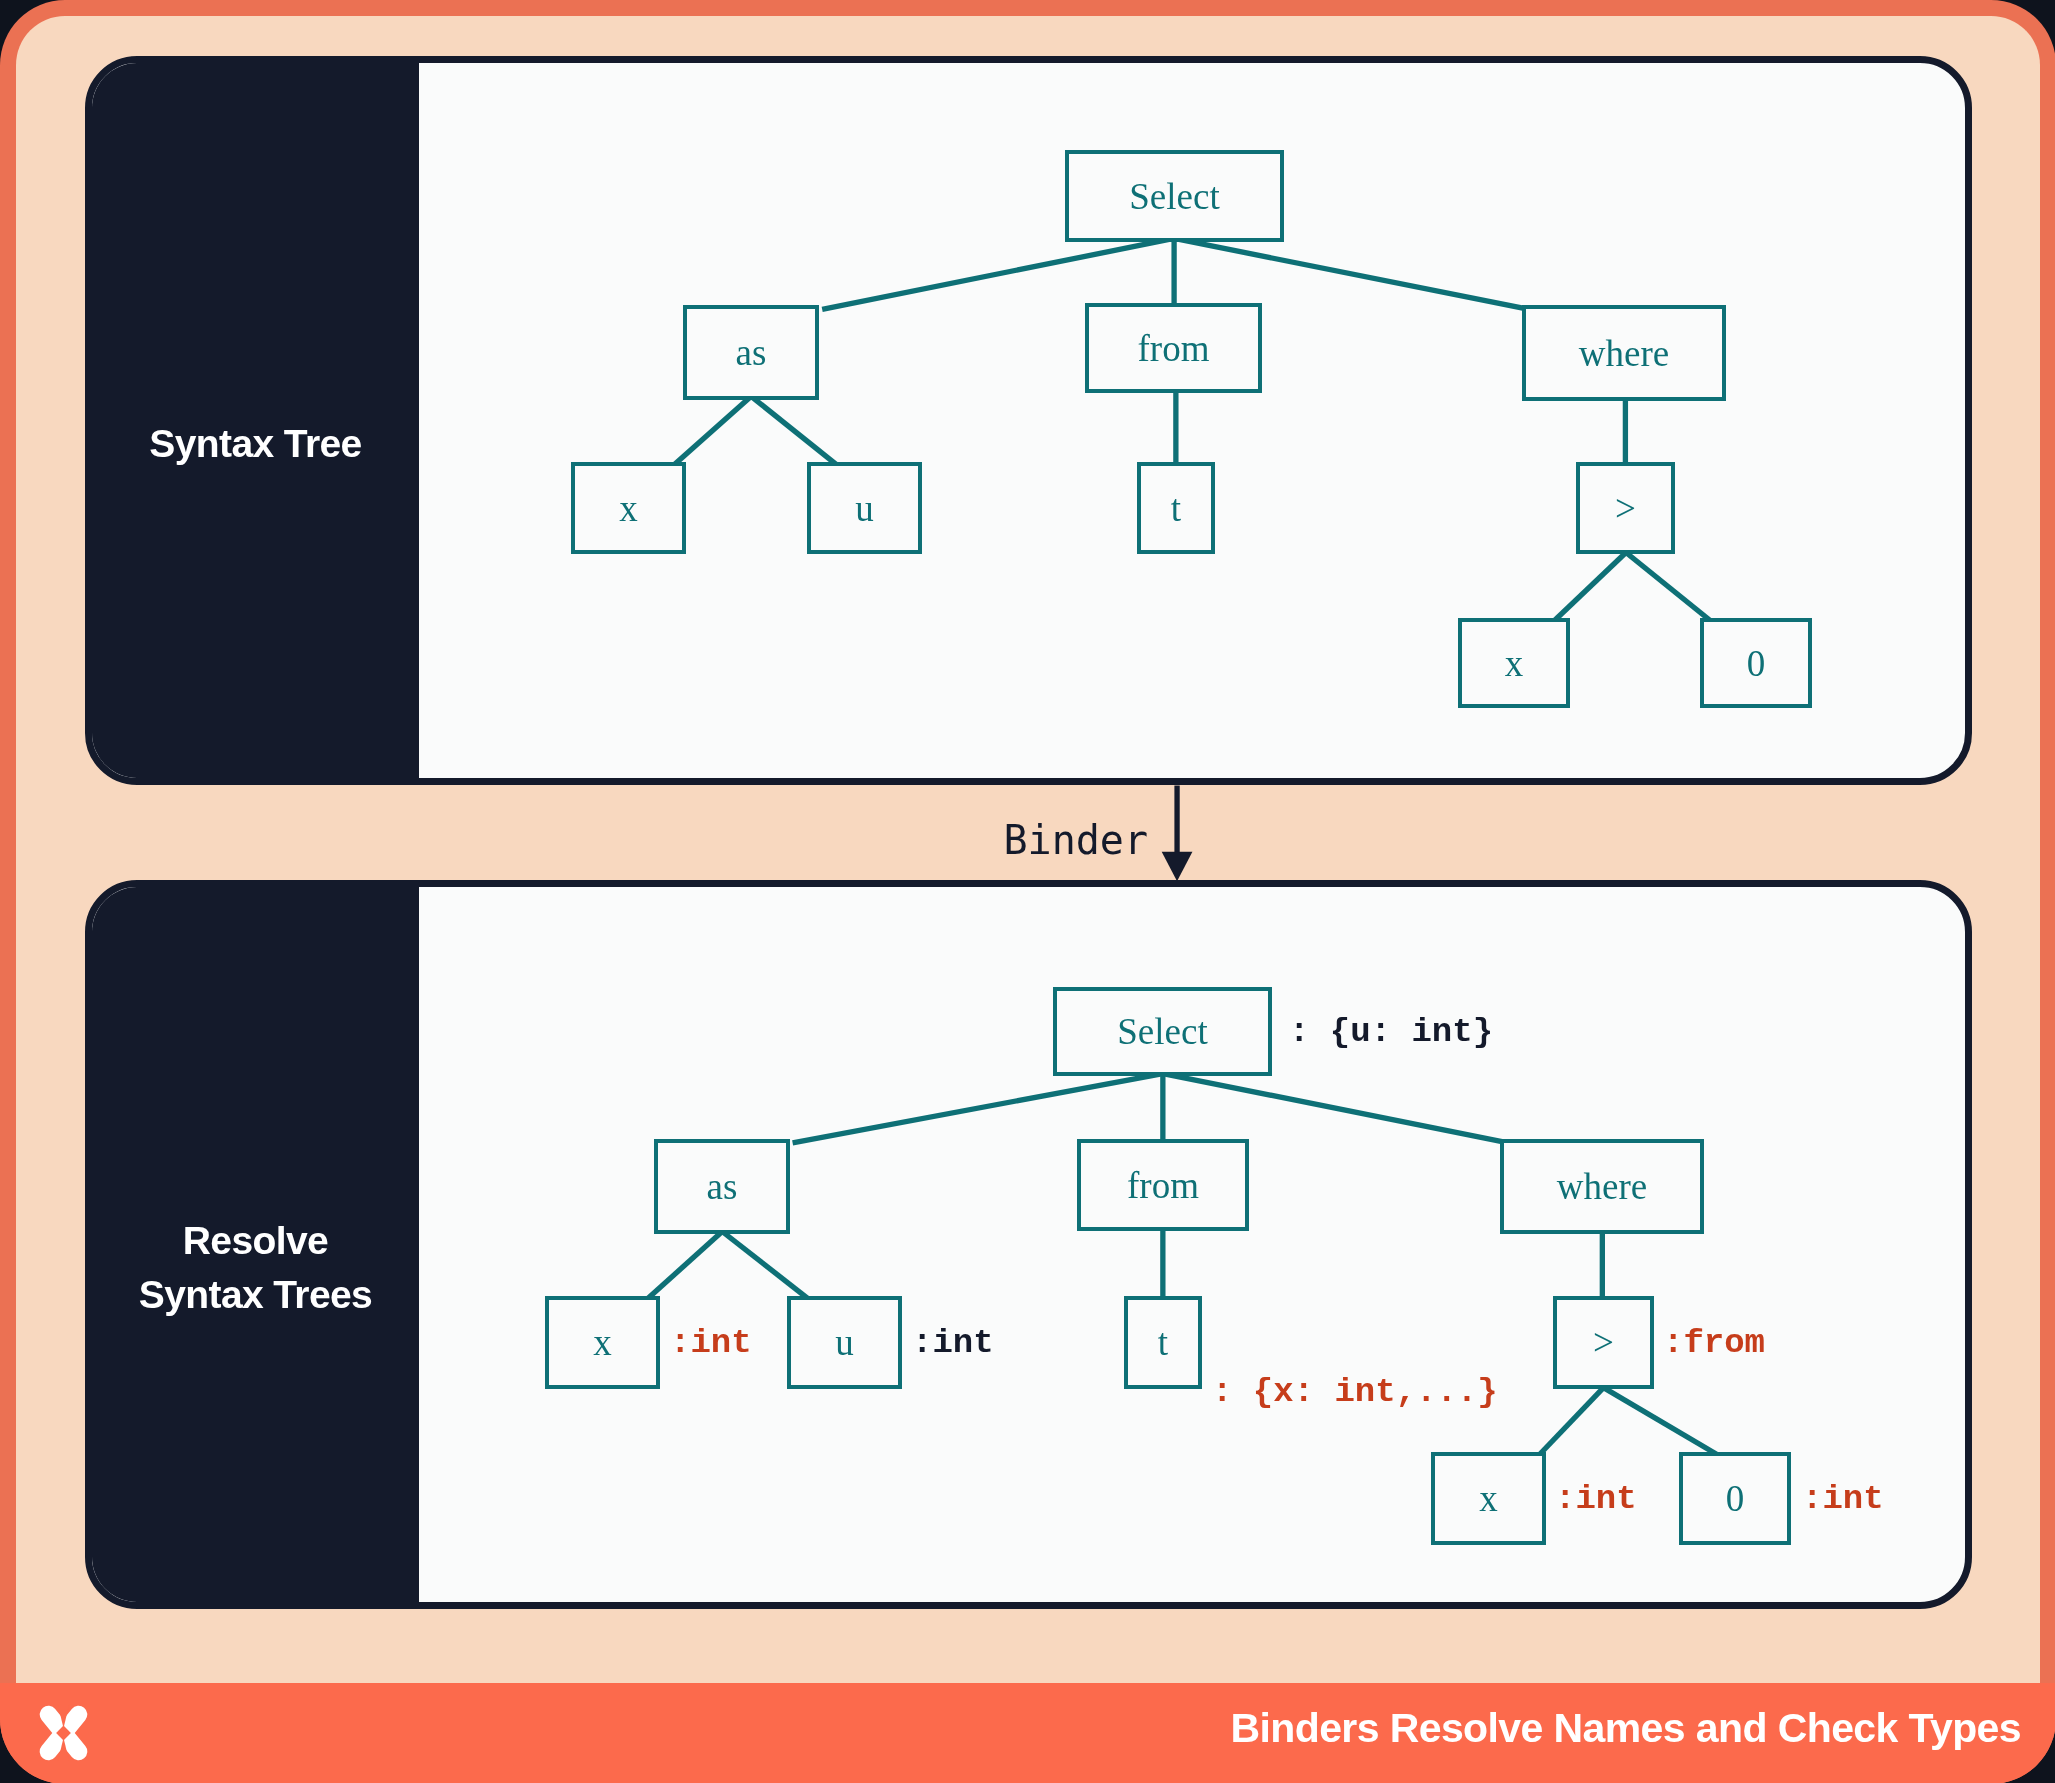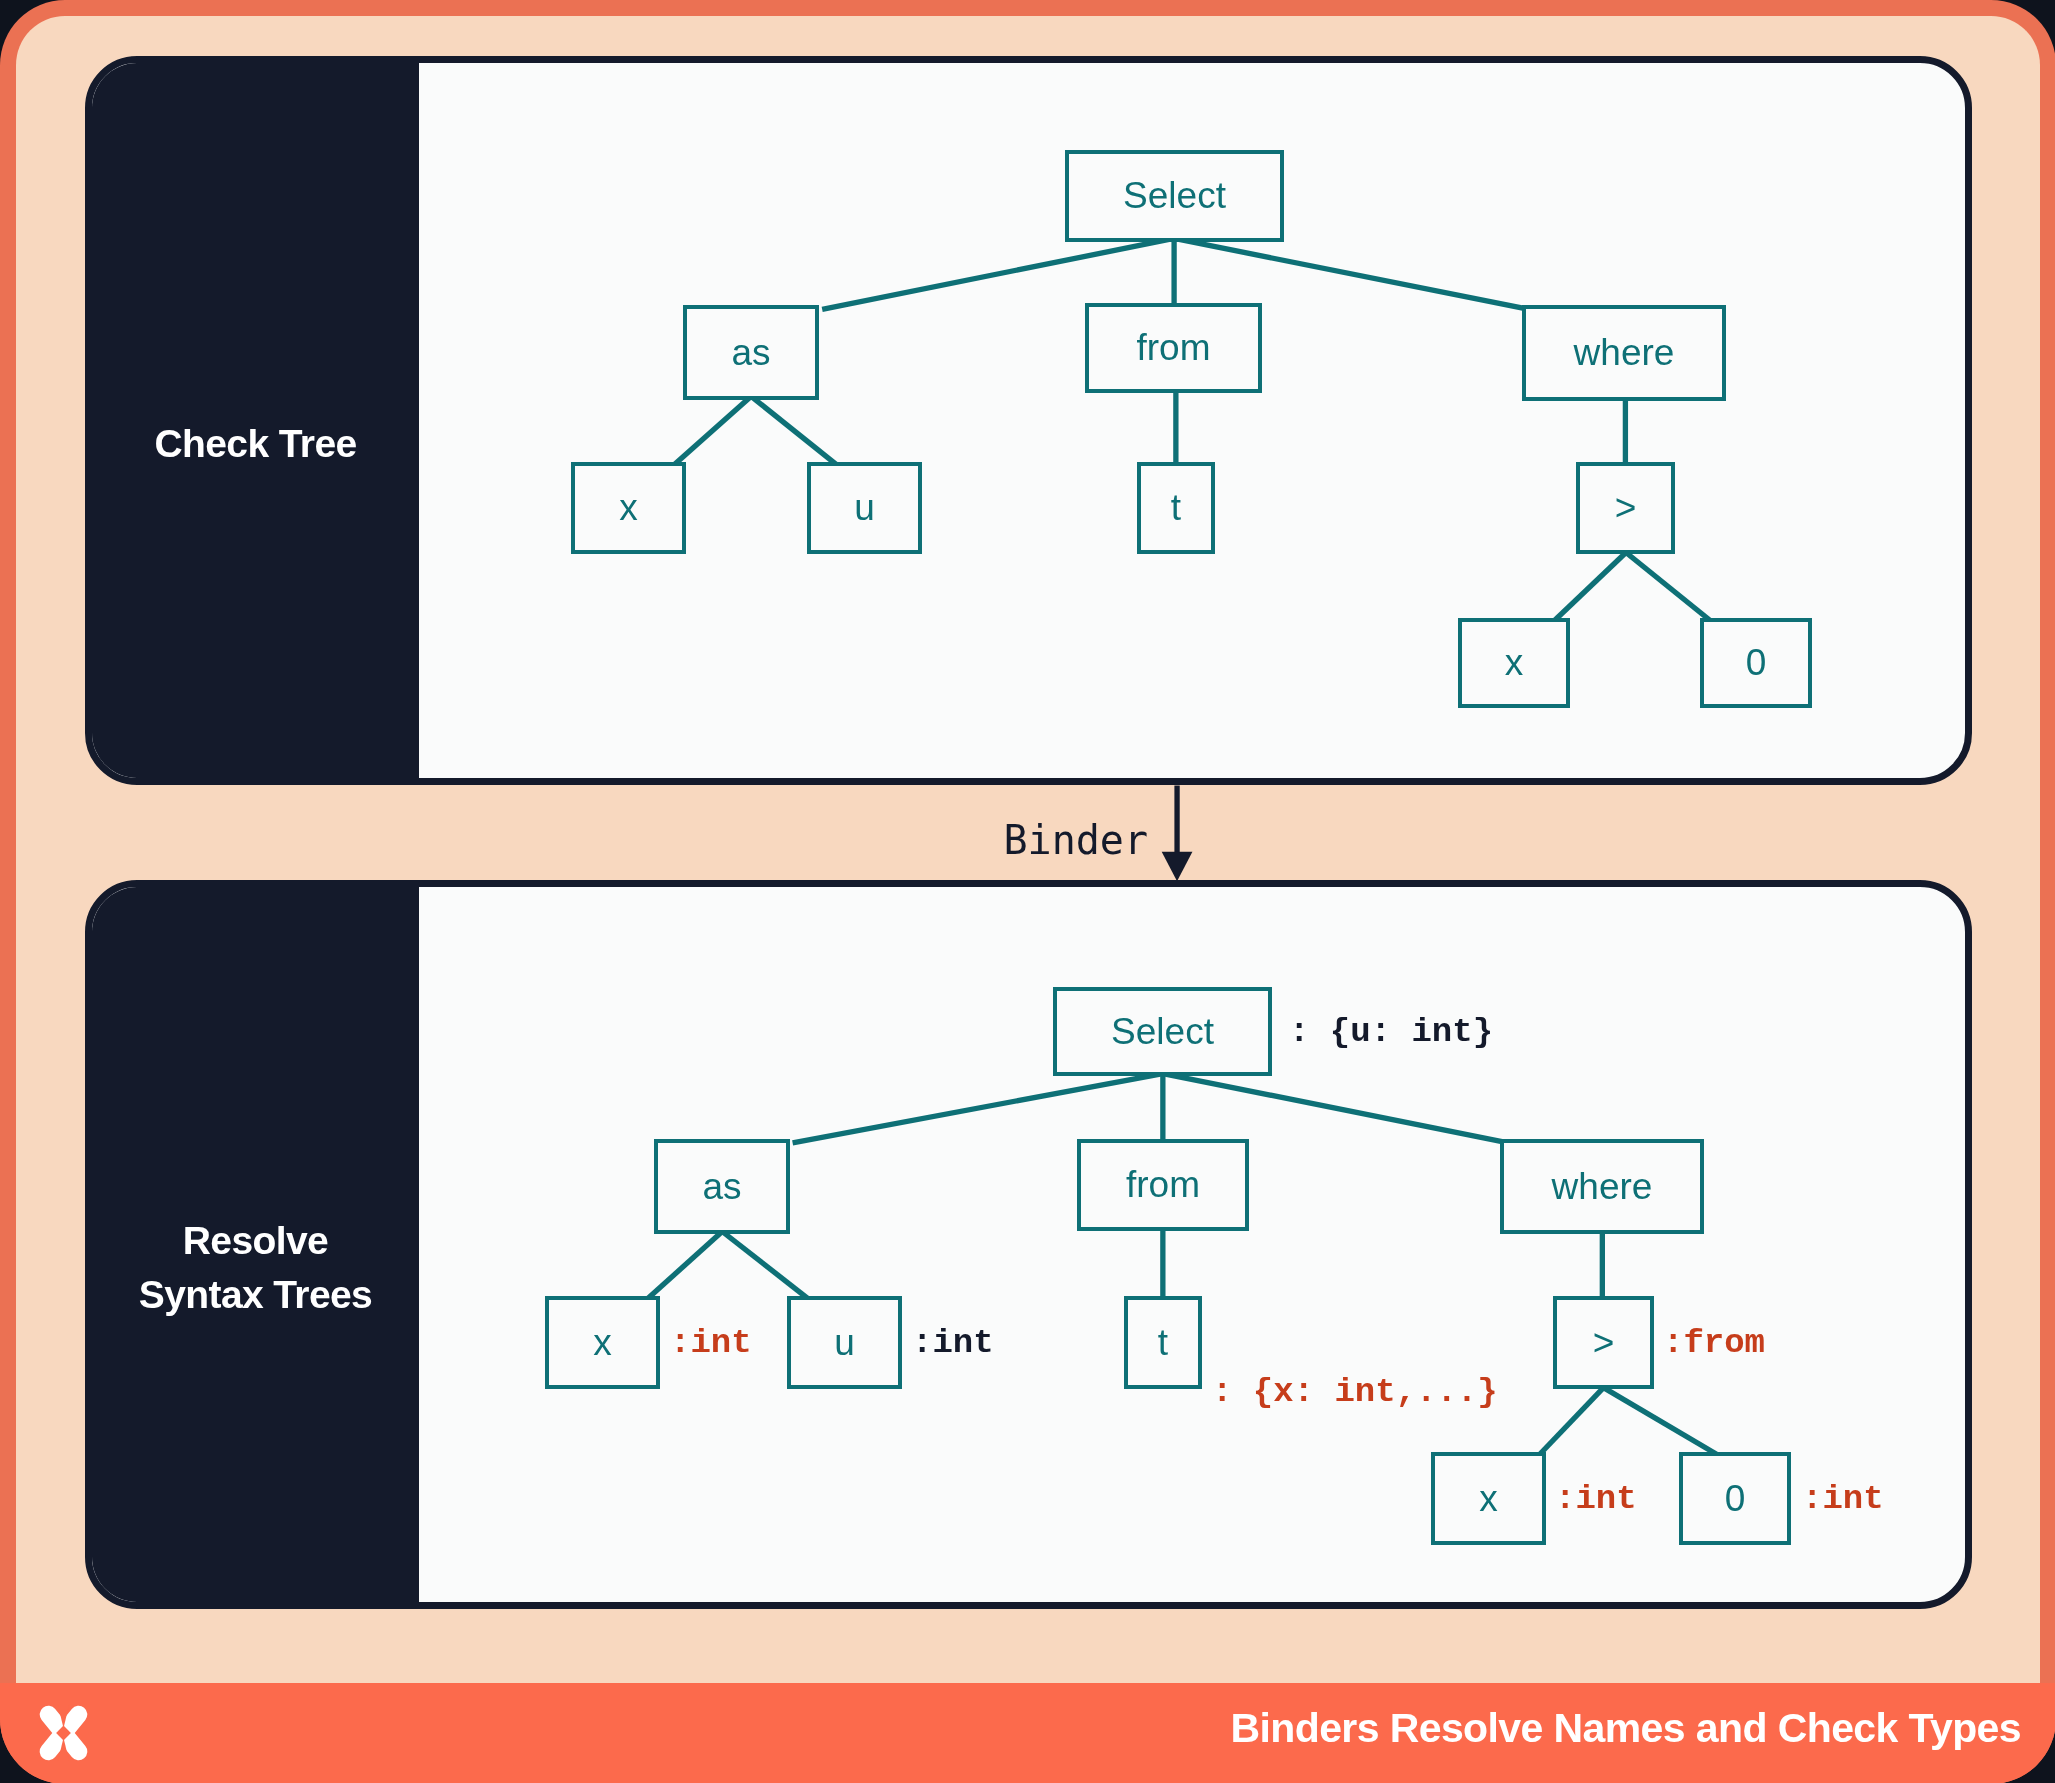--- a/index.html
+++ b/index.html
@@ -22,21 +22,21 @@
   .sidebar-line{color:var(--label-text);font-weight:bold;font-size:39px;line-height:54px;
          text-align:center;letter-spacing:-0.6px;}
   
   .edges{position:absolute;left:0;top:0;width:2056px;height:1784px;pointer-events:none;}
   .tree-line{stroke:var(--teal);stroke-width:9;}
   .binder-line{stroke:var(--ink);stroke-width:9;}
   .binder-head{fill:var(--ink);}
   
   .node{position:absolute;box-sizing:border-box;border:4.7px solid var(--teal);
         background:var(--panel-bg);color:var(--teal);
-        font-family:Liberation Sans, sans-serif;font-size:37px;
+        font-family:Liberation Serif, serif;font-size:37px;
         display:flex;align-items:center;justify-content:center;white-space:pre;}
   
   .ann{position:absolute;font-family:Liberation Mono, monospace;font-weight:bold;font-size:34px;
        display:flex;align-items:center;white-space:pre;}
   .ann.red{color:var(--red);} .ann.dark{color:var(--ink);}
   .binder-label{position:absolute;left:1000px;top:817px;width:148px;text-align:right;
        font-family:"DejaVu Sans Mono",monospace;font-size:40px;color:var(--ink);}
   
   .footer{position:absolute;left:0;right:0;bottom:0;height:101px;background:var(--footer-coral);
        border-radius:0 0 65px 65px;display:flex;align-items:center;}
@@ -46,21 +46,21 @@
 </style>
 </head>
 <body>
 
 <div id="page">
 
   <div class="card"></div>
 
   <section class="panel panel1">
     <aside class="panel-sidebar">
-      <div class="sidebar-line">Check Tree</div>
+      <div class="sidebar-line">Syntax Tree</div>
     </aside>
   </section>
 
   <section class="panel panel2">
     <aside class="panel-sidebar">
       <div class="sidebar-line">Resolve</div>
       <div class="sidebar-line">Syntax Trees</div>
     </aside>
   </section>
 

